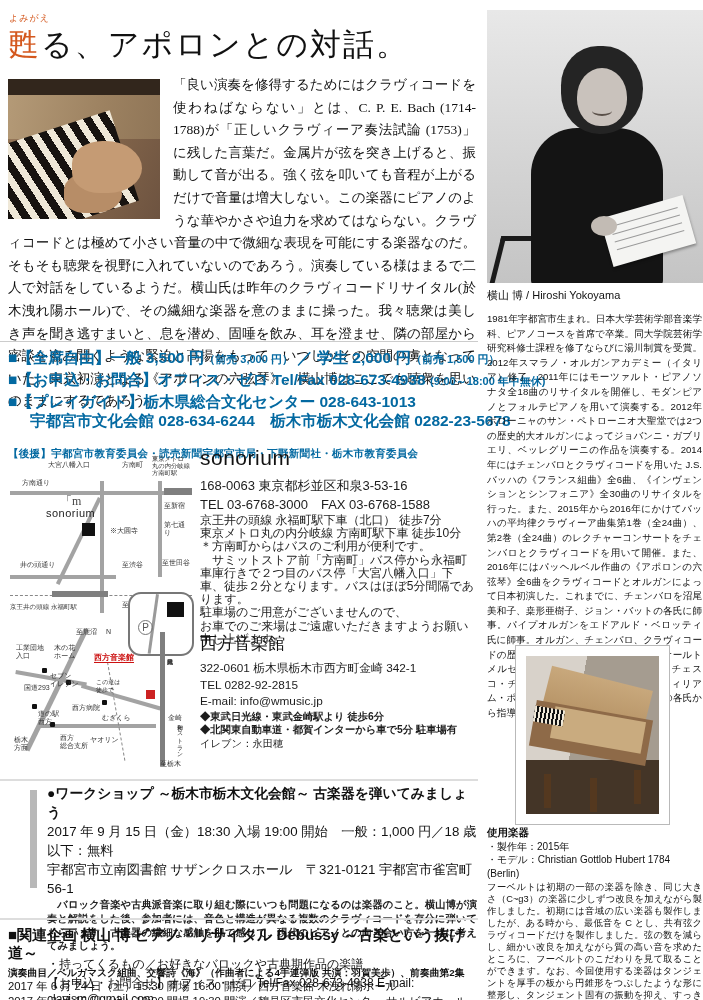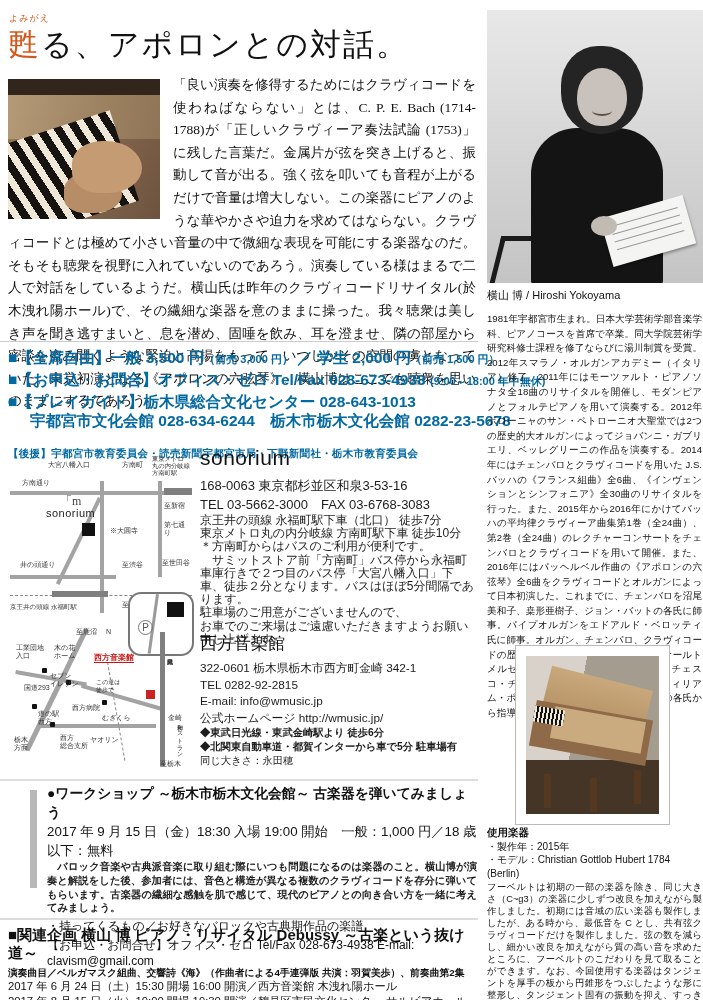--- a/index.html
+++ b/index.html
@@ -161,21 +161,21 @@
     <span class="ml" style="left:152px;top:104px">至世田谷</span>
     <span class="ml" style="left:10px;top:106px">井の頭通り</span>
     <span class="ml" style="left:112px;top:106px">至渋谷</span>
     <span class="ml" style="left:0px;top:148px;font-size:6.5px">京王井の頭線 永福町駅</span>
     <span class="ml" style="left:112px;top:146px">至渋谷</span>
   </div>
 
   <div class="sono">
     <h2>sonorium</h2>
     <div class="v-addr">168-0063 東京都杉並区和泉3-53-16</div>
-    <div class="v-addr">TEL 03-5662-3000　FAX 03-6768-3083</div>
+    <div class="v-addr">TEL 03-6768-3000　FAX 03-6768-1588</div>
     <div class="v-small">
       <div>京王井の頭線 永福町駅下車（北口） 徒歩7分</div>
       <div>東京メトロ丸の内分岐線 方南町駅下車 徒歩10分</div>
       <div>＊方南町からはバスのご利用が便利です。</div>
       <div>　サミットストア前「方南町」バス停から永福町車庫行きで２つ目のバス停「大宮八幡入口」下車、徒歩２分となります。バスはほぼ5分間隔であります。</div>
     </div>
     <div class="v-small">
       <div>駐車場のご用意がございませんので、</div>
       <div>お車でのご来場はご遠慮いただきますようお願い申し上げます。</div>
     </div>
@@ -225,31 +225,31 @@
     <span class="ml" style="left:150px;top:132px">至栃木</span>
     <span class="ml v" style="left:166px;top:92px;font-size:6px">和食レストラン</span>
     <span class="ml v" style="left:156px;top:26px;font-size:6px">東武日光線</span>
   </div>
 
   <div class="nishi">
     <h2>西方音楽館</h2>
     <div class="n-line">322-0601 栃木県栃木市西方町金崎 342-1</div>
     <div class="n-line">TEL 0282-92-2815</div>
     <div class="n-line">E-mail: info@wmusic.jp</div>
-    <div class="n-line">公式ホームページ  http://wmusic.jp/</div>
     <div class="n-access">◆東武日光線・東武金崎駅より 徒歩6分</div>
     <div class="n-access">◆北関東自動車道・都賀インターから車で5分 駐車場有</div>
-    <div class="n-plain">同じ大きさ：永田穂</div>
+    <div class="n-plain">イレブン：永田穂</div>
   </div>
 
   <div class="sep thick" style="top:779px"></div>
   <div class="wbar"></div>
   <div class="workshop">
     <div class="w-head">●ワークショップ ～栃木市栃木文化会館～ 古楽器を弾いてみましょう</div>
     <div class="w-date">2017 年 9 月 15 日（金）18:30 入場 19:00 開始　一般：1,000 円／18 歳以下：無料</div>
+    <div class="w-date">宇都宮市立南図書館 サザンクロスホール　〒321-0121 宇都宮市雀宮町 56-1</div>
     <div class="w-desc">　バロック音楽や古典派音楽に取り組む際にいつも問題になるのは楽器のこと。横山博が演奏と解説をした後、参加者には、音色と構造が異なる複数のクラヴィコードを存分に弾いてもらいます。古楽器の繊細な感触を肌で感じて、現代のピアノとの向き合い方を一緒に考えてみましょう。</div>
     <div class="w-bring">・持ってくるもの／お好きなバロックや古典期作品の楽譜</div>
     <div class="w-contact">【お申込・お問合せ】オフィス・ゼロ  Tel/Fax 028-673-4938  E-mail: clavism@gmail.com</div>
   </div>
 
   <div class="sep thick" style="top:918px"></div>
   <div class="related">
     <div class="r-head">■関連企画  横山 博  ピアノ・リサイタル Debussy ～古楽という抜け道～</div>
     <div class="r-prog">演奏曲目／ベルガマスク組曲、交響詩《海》（作曲者による4手連弾版 共演：羽賀美歩）、前奏曲第2集</div>
     <div class="r-line">2017 年 6 月 24 日（土）15:30 開場 16:00 開演／西方音楽館 木洩れ陽ホール</div>

